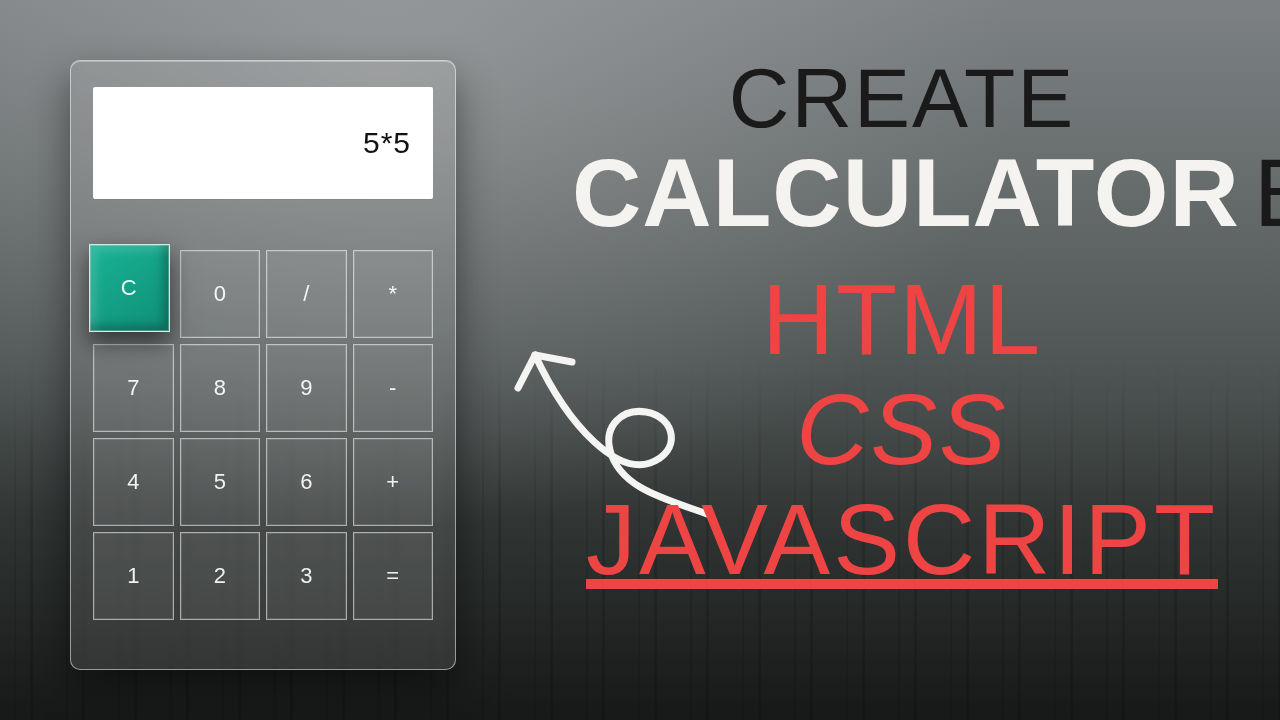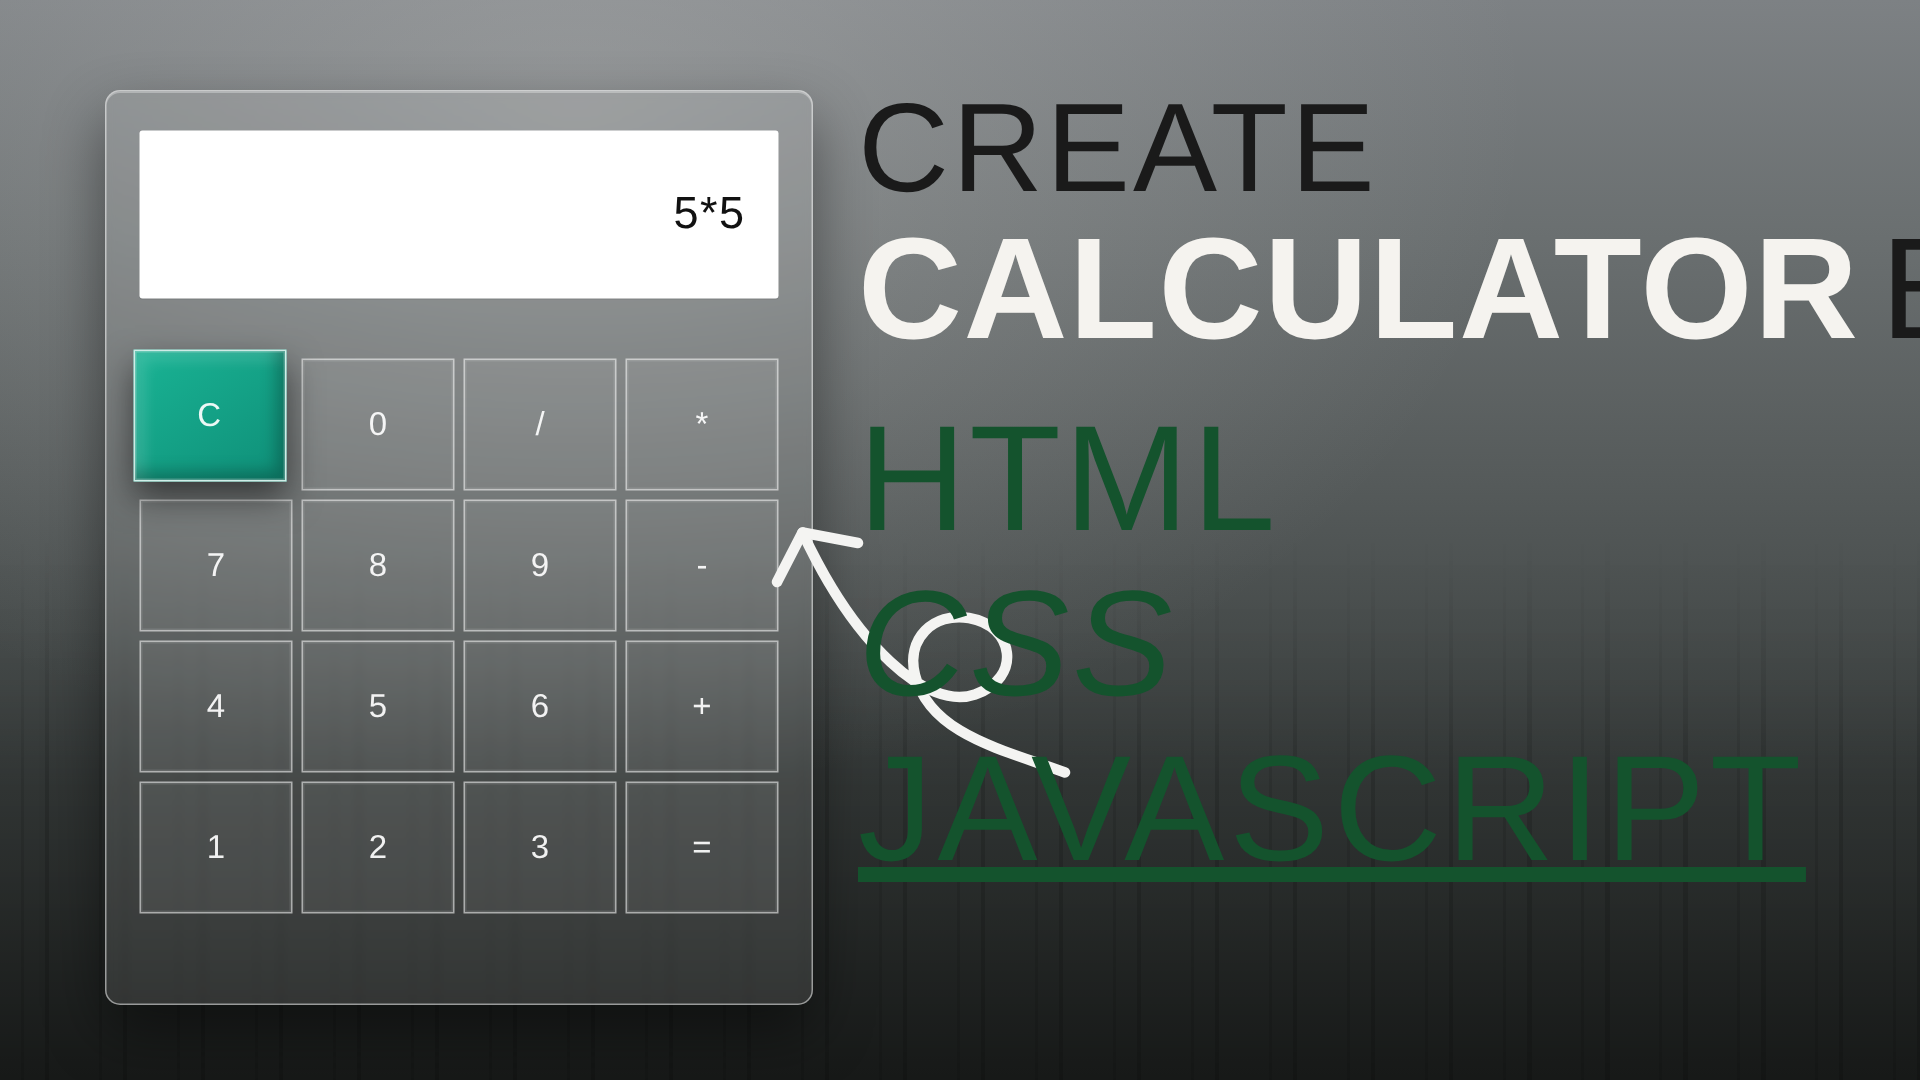--- a/index.html
+++ b/index.html
@@ -24,30 +24,30 @@
         rgba(0,0,0,0.00) 33px 52px),
       linear-gradient(180deg, rgba(0,0,0,0) 0%, rgba(0,0,0,0.25) 65%, rgba(0,0,0,0.45) 100%);
     mask-image: linear-gradient(180deg, transparent 0%, #000 45%, #000 100%);
     -webkit-mask-image: linear-gradient(180deg, transparent 0%, #000 45%, #000 100%);
   }
 
   
   .calc {
     position: absolute;
     left: 70px; top: 60px;
-    width: 472px; height: 610px;
+    width: 386px; height: 610px;
     border-radius: 10px;
     background: rgba(255,255,255,0.10);
     border: 1px solid rgba(255,255,255,0.50);
     box-shadow:
       0 18px 40px rgba(0,0,0,0.45),
       inset 0 1px 0 rgba(255,255,255,0.30);
     backdrop-filter: blur(3px);
     padding: 26px 22px 26px 22px;
-    display: flex; flex-direction: column;
+    display: flex; flex-direction: column; gap: 11px;
   }
   .display {
     height: 112px;
     background: #ffffff;
     border-radius: 2px;
     display: flex; align-items: center; justify-content: flex-end;
     padding: 0 22px;
     font-size: 30px;
     font-family: Arial, sans-serif;
     color: #111;
@@ -87,29 +87,29 @@
     z-index: 2;
     font-weight: 500;
     letter-spacing: 1px;
   }
 
   
   .headline {
     position: absolute;
     right: 48px; top: 56px;
     width: 660px;
-    text-align: left;
+    text-align: center;
     line-height: 1.02;
   }
   .thin { font-weight: 100; letter-spacing: 2px; }
   .line1 { font-size: 84px; color: #1a1a1a; }
   .line2 { font-size: 96px; margin-top: 2px; }
   .bold { font-weight: 900; color: #f5f3ef; letter-spacing: 1px; margin-top: 27px; }
   .by   { font-weight: 100; color: #1a1a1a; letter-spacing: 4px; margin-left: 14px; }
-  .teal { color: #14532d; }
+  .teal { color: #ef4444; }
   .line3 { font-size: 100px; margin-top: 26px; }
   .line4 { font-size: 100px; margin-top: 8px; font-style: italic; }
   .line5 { font-size: 100px; margin-top: 8px; letter-spacing: 3px; text-decoration: underline; }
 
   
   .arrow {
     position: absolute;
     left: 500px; top: 300px;
     width: 260px; height: 260px;
     pointer-events: none;

